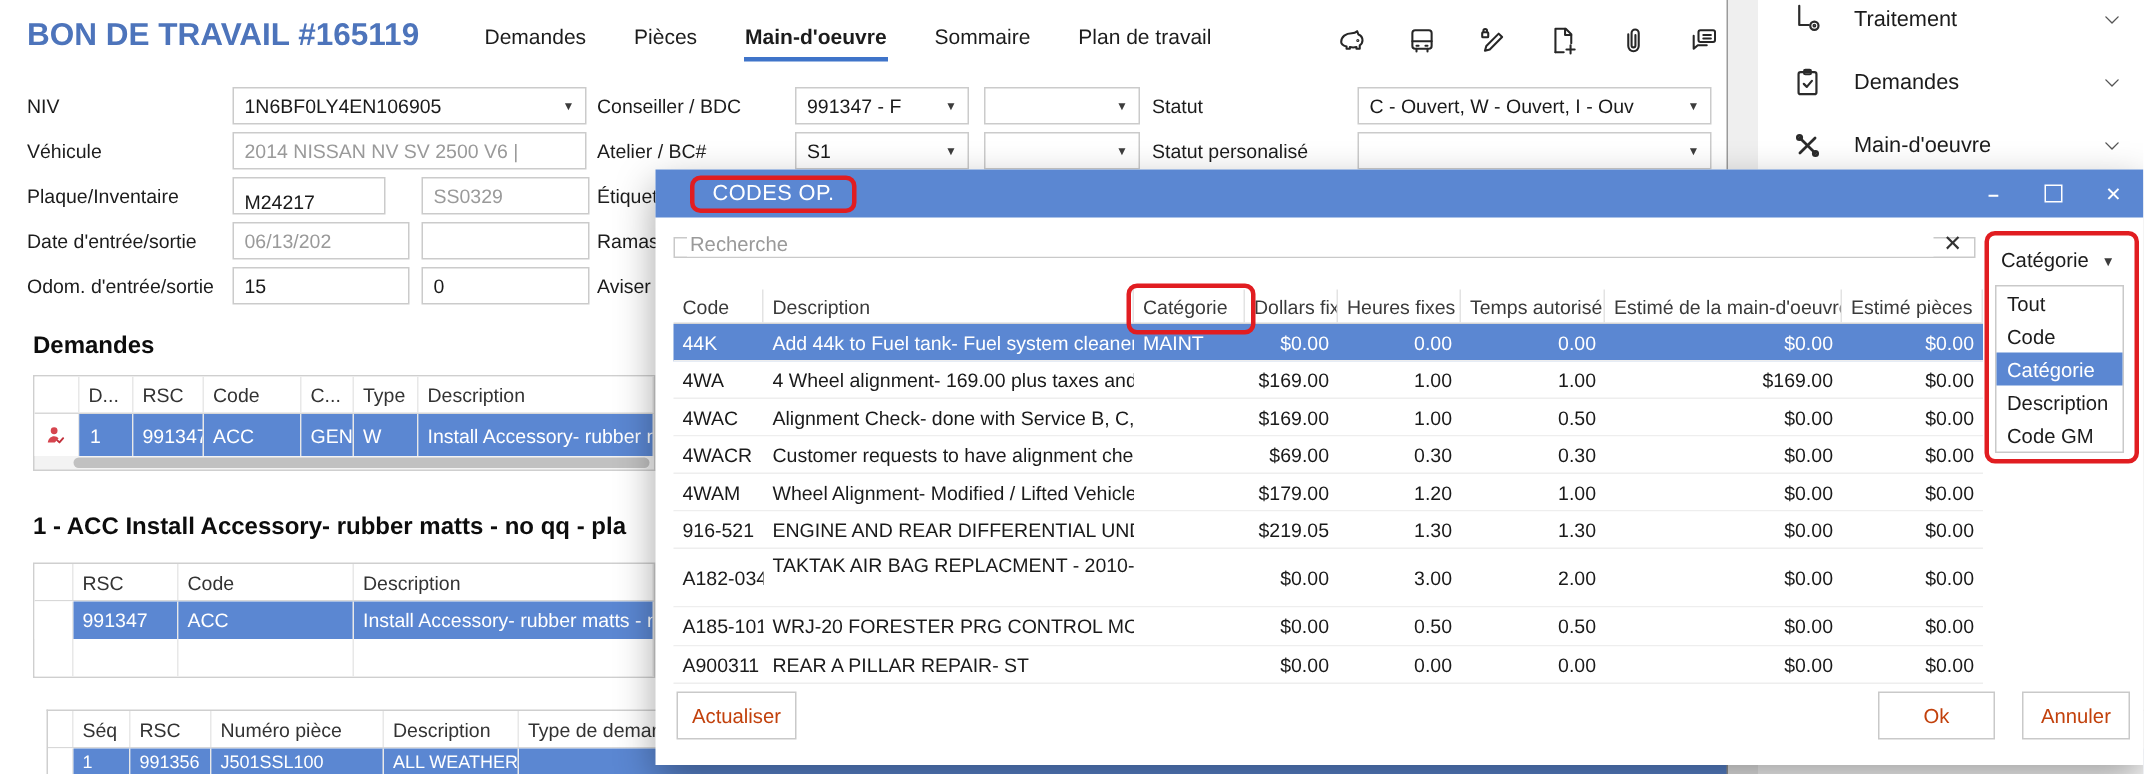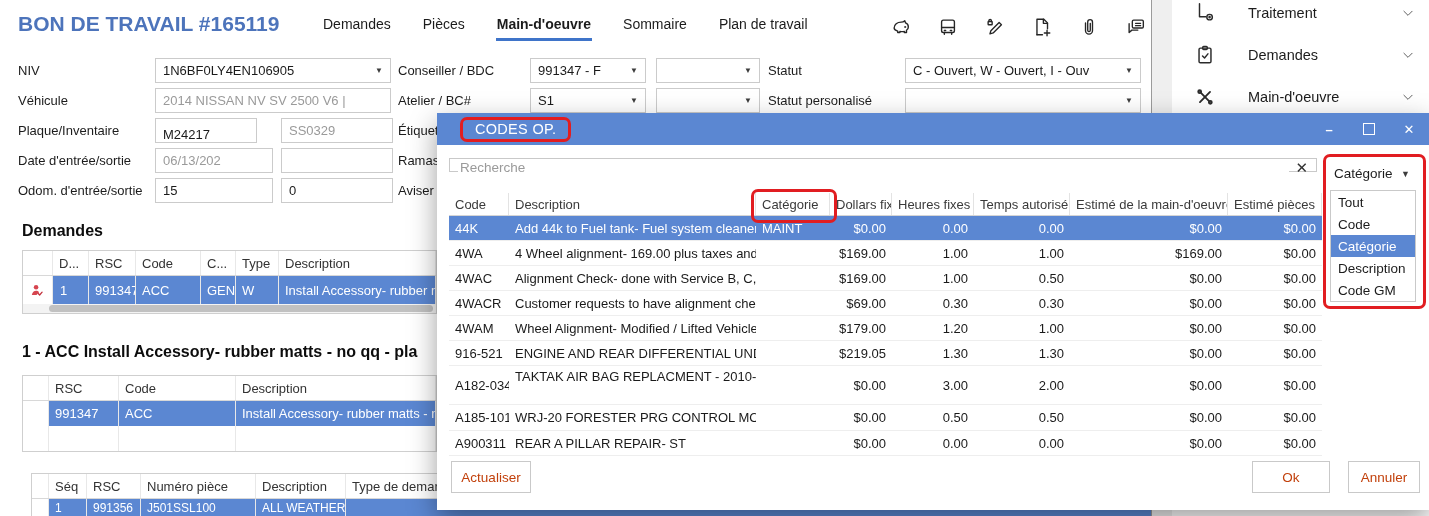--- a/index.html
+++ b/index.html
@@ -31,37 +31,37 @@
   .thead .td{color:#333;}
   .rsel{background:#5b87d2;color:#fff;}
   .iconcell{background:#fff;}
   .hscroll{position:absolute;height:10px;background:#f3f3f3;border:1px solid #cfcfcf;border-top:none;box-sizing:border-box;}
   .hthumb{position:absolute;left:26px;right:3px;top:1px;height:7px;background:#c1c1c1;border-radius:4px;}
   
   #sidebar{position:absolute;left:1172px;top:0;width:257px;height:516px;background:#fff;}
   .sideitem{position:absolute;left:0;width:100%;height:34px;display:flex;align-items:center;}
   .sicon{position:absolute;left:22px;width:22px;height:22px;}
   .sicon svg{stroke:#2b2b2b;fill:none;stroke-width:1.6;stroke-linecap:round;stroke-linejoin:round;}
-  .slabel{position:absolute;left:76px;font-size:14.5px;color:#1c1c1c;}
+  .slabel{position:absolute;left:64px;font-size:14.5px;color:#1c1c1c;}
   .schev{position:absolute;right:14px;width:14px;height:14px;}
   .schev svg{stroke:#555;fill:none;stroke-width:1.6;stroke-linecap:round;stroke-linejoin:round;}
   #vdiv{position:absolute;left:1151px;top:0;width:1px;height:516px;background:#9b9b9b;}
   #vtrack{position:absolute;left:1152px;top:0;width:20px;height:516px;background:#efefef;}
   
   #modal{position:absolute;left:437px;top:113px;width:992px;height:397px;background:#fff;
          box-shadow:0 10px 26px rgba(0,0,0,.38);z-index:10;}
   #mtitle{height:32px;background:#5b87d2;display:flex;align-items:center;color:#fff;}
   .red-inline{border:3px solid #e11d21;border-radius:7px;padding:1px 12px 2px 12px;margin-left:23px;
               font-size:14.5px;letter-spacing:.3px;}
   .wbtns{margin-left:auto;display:flex;}
   .wbtn{width:40px;height:32px;display:flex;align-items:center;justify-content:center;color:#fff;font-size:13px;}
   .maxbox{width:10px;height:10px;border:1.6px solid #fff;display:inline-block;}
   .redbox{position:absolute;border:3px solid #e11d21;border-radius:7px;pointer-events:none;z-index:40;}
   #msearch{position:absolute;left:12px;top:45px;width:868px;height:14px;border:1px solid #c9c9c9;
-           box-sizing:border-box;display:flex;align-items:flex-start;padding:0 8px;}
+           box-sizing:border-box;display:flex;align-items:flex-end;padding:0 8px;}
   #msearch input{border:none;outline:none;flex:1;font-size:13.5px;font-family:"Liberation Sans",sans-serif;color:#333;}
   #msearch input::placeholder{color:#9a9a9a;}
   .clearx{font-size:15px;color:#333;padding-left:6px;}
   
   #mfilter{position:absolute;left:893px;top:48px;width:84px;height:25px;background:#fff;
            display:flex;align-items:center;font-size:13.5px;color:#1c1c1c;padding:0 4px;box-sizing:border-box;}
   #mlist{position:absolute;left:893px;top:77px;width:86px;background:#fff;border:1px solid #c9c9c9;
          box-sizing:border-box;z-index:20;}
   .mli{height:22px;display:flex;align-items:center;padding:0 7px;font-size:13.5px;color:#1c1c1c;}
   .mli.sel{background:#5b87d2;color:#fff;}

